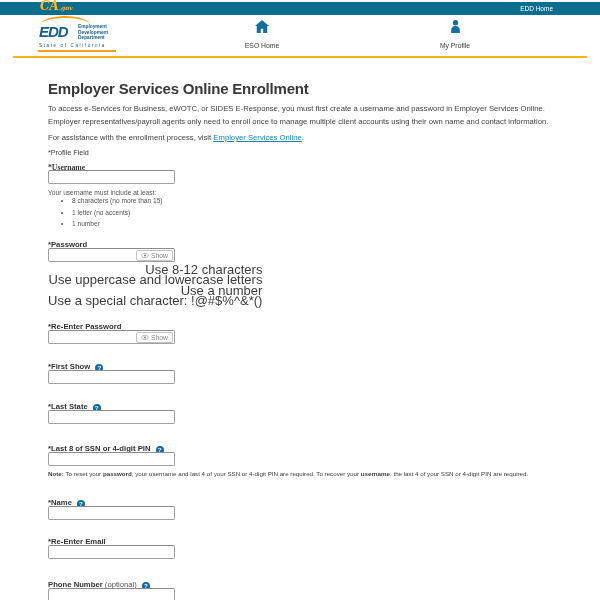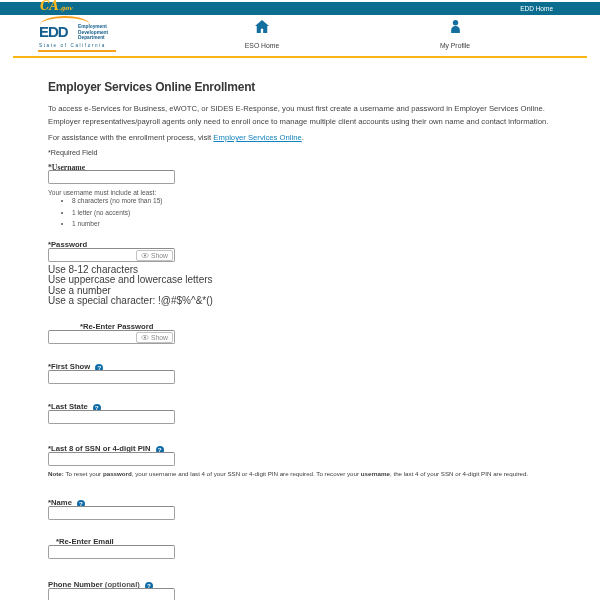--- a/index.html
+++ b/index.html
@@ -12,66 +12,66 @@
     font-family:"DejaVu Serif", serif; font-style:italic; font-weight:bold; font-size:12px; line-height:14px; }
   .cagov-logo .gov { font-size:6px; font-style:italic; }
   .edd-home-link { position:absolute; right:47px; top:3px; color:#ffffff; font-size:6.5px; text-decoration:none; cursor:pointer; }
 
   
   .header { position:absolute; top:15px; left:0; width:600px; height:41px; background:#ffffff; }
 
   .edd-logo { position:absolute; left:38px; top:1px; width:78px; height:38px; cursor:pointer; }
   .edd-arc { position:absolute; left:2px; top:0px; width:50px; height:9px;
     border-top:2px solid #f9a11b; border-radius:50% 50% 0 0 / 100% 100% 0 0; }
-  .edd-acronym { position:absolute; left:1px; top:7px; font-size:15px; font-weight:bold; 
+  .edd-acronym { position:absolute; left:1px; top:7px; font-size:15px; font-weight:bold; font-style:italic;
     color:#135e8c; letter-spacing:-1px; }
   .edd-dept { position:absolute; left:40px; top:8px; font-size:4.8px; font-weight:bold; color:#135e8c; line-height:5.6px; }
   .edd-tagline { position:absolute; left:1px; top:27px; width:76px; font-size:4.6px; color:#135e8c;
     letter-spacing:1.6px; white-space:nowrap; }
   .edd-underline { position:absolute; left:0; top:34px; width:78px; height:1.5px; background:#f9a11b; }
 
   .nav-item { position:absolute; top:4px; width:80px; text-align:center; cursor:pointer; }
   .nav-eso { left:222px; }
   .nav-profile { left:415px; }
   .nav-icon { display:block; height:13px; margin-bottom:2px; }
   .nav-label { font-size:6.8px; color:#3c3c3c; }
 
   .gold-rule { position:absolute; top:56px; left:13px; width:574px; height:2px; background:#fdb515; }
 
   
   .abs { position:absolute; left:48px; }
-  .page-title { top:80px; font-size:12px; font-weight:bold; color:#383838; letter-spacing:-0.2px; }
+  .page-title { top:80px; font-size:15px; font-weight:bold; color:#383838; letter-spacing:-0.2px; }
   .intro { top:102px; width:509px; font-size:7.7px; line-height:13px; color:#434343; }
   .assist { top:133px; width:509px; font-size:7.7px; color:#434343; }
   .assist a { color:#1283bd; text-decoration:underline; cursor:pointer; }
   .required-note { top:148px; font-size:7.2px; color:#3a3a3a; }
 
   .form-label { font-size:7.7px; font-weight:bold; color:#333333; white-space:nowrap; }
   .text-input { position:absolute; left:48px; width:127px; height:14px; background:#ffffff;
     border:1px solid #a0a0a0; border-top-color:#8b8b8b; border-radius:2px; font-size:8px; padding:0 3px; }
   .input-wrap { position:absolute; left:48px; width:127px; height:14px; }
   .input-wrap .text-input { left:0; top:0; }
   .show-btn { position:absolute; right:2px; top:1.5px; height:11px; display:flex; align-items:center; gap:2px;
     padding:0 4px; background:#ffffff; border:1px solid #c2c2c2; border-radius:2px; color:#8a8a8a;
     font-size:6.8px; cursor:pointer; }
 
   .rules-title { top:189px; font-size:6.6px; color:#555555; }
   .rules-list { position:absolute; left:72px; top:197px; list-style:disc; font-size:6.6px; color:#555555; }
   .rules-list li { margin-bottom:4.6px; }
 
-  .pw-rules { top:265px; font-size:10px; color:#3c3c3c; line-height:10.3px; }
+  .pw-rules { top:265px; font-size:13px; color:#3c3c3c; line-height:10.3px;text-align:right; }
 
   .help-icon { display:inline-block; width:8px; height:8px; border-radius:50%; background:#0e6ba8;
     color:#ffffff; font-size:6.2px; font-weight:bold; text-align:center; line-height:8.2px;
     margin-left:5px; vertical-align:-1px; cursor:pointer; }
 
   .ssn-note { top:470px; width:509px; font-size:6.2px; color:#3c3c3c; }
   .ssn-note b { font-weight:bold; }
 
-  .optional-text { font-weight:bold; color:#555555; }
+  .optional-text { font-weight:normal; color:#555555; }
 </style>
 </head>
 <body>
 
 <div class="page">
 
   <div class="utility-bar">
     <div class="cagov-logo"><span>CA</span><span class="gov">.gov</span></div>
     <a class="edd-home-link">EDD Home</a>
   </div>
@@ -110,21 +110,21 @@
   </div>
 
   <div class="gold-rule"></div>
 
   <h1 class="abs page-title">Employer Services Online Enrollment</h1>
 
   <p class="abs intro">To access e-Services for Business, eWOTC, or SIDES E-Response, you must first create a username and password in Employer Services Online. Employer representatives/payroll agents only need to enroll once to manage multiple client accounts using their own name and contact information.</p>
 
   <p class="abs assist"><span>For assistance with the enrollment process, visit </span><a>Employer Services Online</a><span>.</span></p>
 
-  <div class="abs required-note">*Required Field</div>
+  <div class="abs required-note">*Profile Field</div>
 
   <label class="abs form-label" style="top:163px;font-family:Liberation Serif, serif;">*Username</label>
   <input class="text-input" style="top: 170px;" value="">
   <div class="abs rules-title">Your username must include at least:</div>
   <ul class="rules-list">
     <li>8 characters (no more than 15)</li>
     <li>1 letter (no accents)</li>
     <li>1 number</li>
   </ul>
 
@@ -139,21 +139,21 @@
       <span>Show</span>
     </button>
   </div>
   <div class="abs pw-rules">
     <div>Use 8-12 characters</div>
     <div>Use uppercase and lowercase letters</div>
     <div>Use a number</div>
     <div>Use a special character: !@#$%^&amp;*()</div>
   </div>
 
-  <label class="abs form-label" style="top:322px;margin-left:32px;">*Re-Enter Password</label>
+  <label class="abs form-label" style="top:322px;">*Re-Enter Password</label>
   <div class="input-wrap" style="top:330px;">
     <input class="text-input" type="password" value="" style="">
     <button class="show-btn">
       <span><svg width="8" height="5" viewBox="0 0 16 10">
             <path d="M8 0.7 C4.5 0.7 1.8 3 0.7 5 C1.8 7 4.5 9.3 8 9.3 C11.5 9.3 14.2 7 15.3 5 C14.2 3 11.5 0.7 8 0.7 Z" fill="none" stroke="#8a8a8a" stroke-width="1.2"></path>
             <circle cx="8" cy="5" r="2.2" fill="#8a8a8a"></circle>
           </svg></span>
       <span>Show</span>
     </button>
   </div>
@@ -164,19 +164,19 @@
   <label class="abs form-label" style="top:402px;"><span>*Last State</span><span class="help-icon">?</span></label>
   <input class="text-input" style="top: 410px;" value="">
 
   <label class="abs form-label" style="top:444px;"><span>*Last 8 of SSN or 4-digit PIN</span><span class="help-icon">?</span></label>
   <input class="text-input" style="top: 452px;" value="">
   <div class="abs ssn-note"><b>Note:</b><span> To reset your </span><b>password</b><span>, your username and last 4 of your SSN or 4-digit PIN are required. To recover your </span><b>username</b><span>, the last 4 of your SSN or 4-digit PIN are required.</span></div>
 
   <label class="abs form-label" style="top:498px;"><span>*Name</span><span class="help-icon">?</span></label>
   <input class="text-input" style="top: 506px;" value="">
 
-  <label class="abs form-label" style="top:537px;margin-left:8px;">*Re-Enter Email</label>
+  <label class="abs form-label" style="top:537px;">*Re-Enter Email</label>
   <input class="text-input" style="top: 545px;" value="">
 
   <label class="abs form-label" style="top:580px;"><span>Phone Number</span>&nbsp;<span class="optional-text">(optional)</span><span class="help-icon">?</span></label>
   <input class="text-input" style="top: 588px;" value="">
 
 </div>
 
 </body></html>

